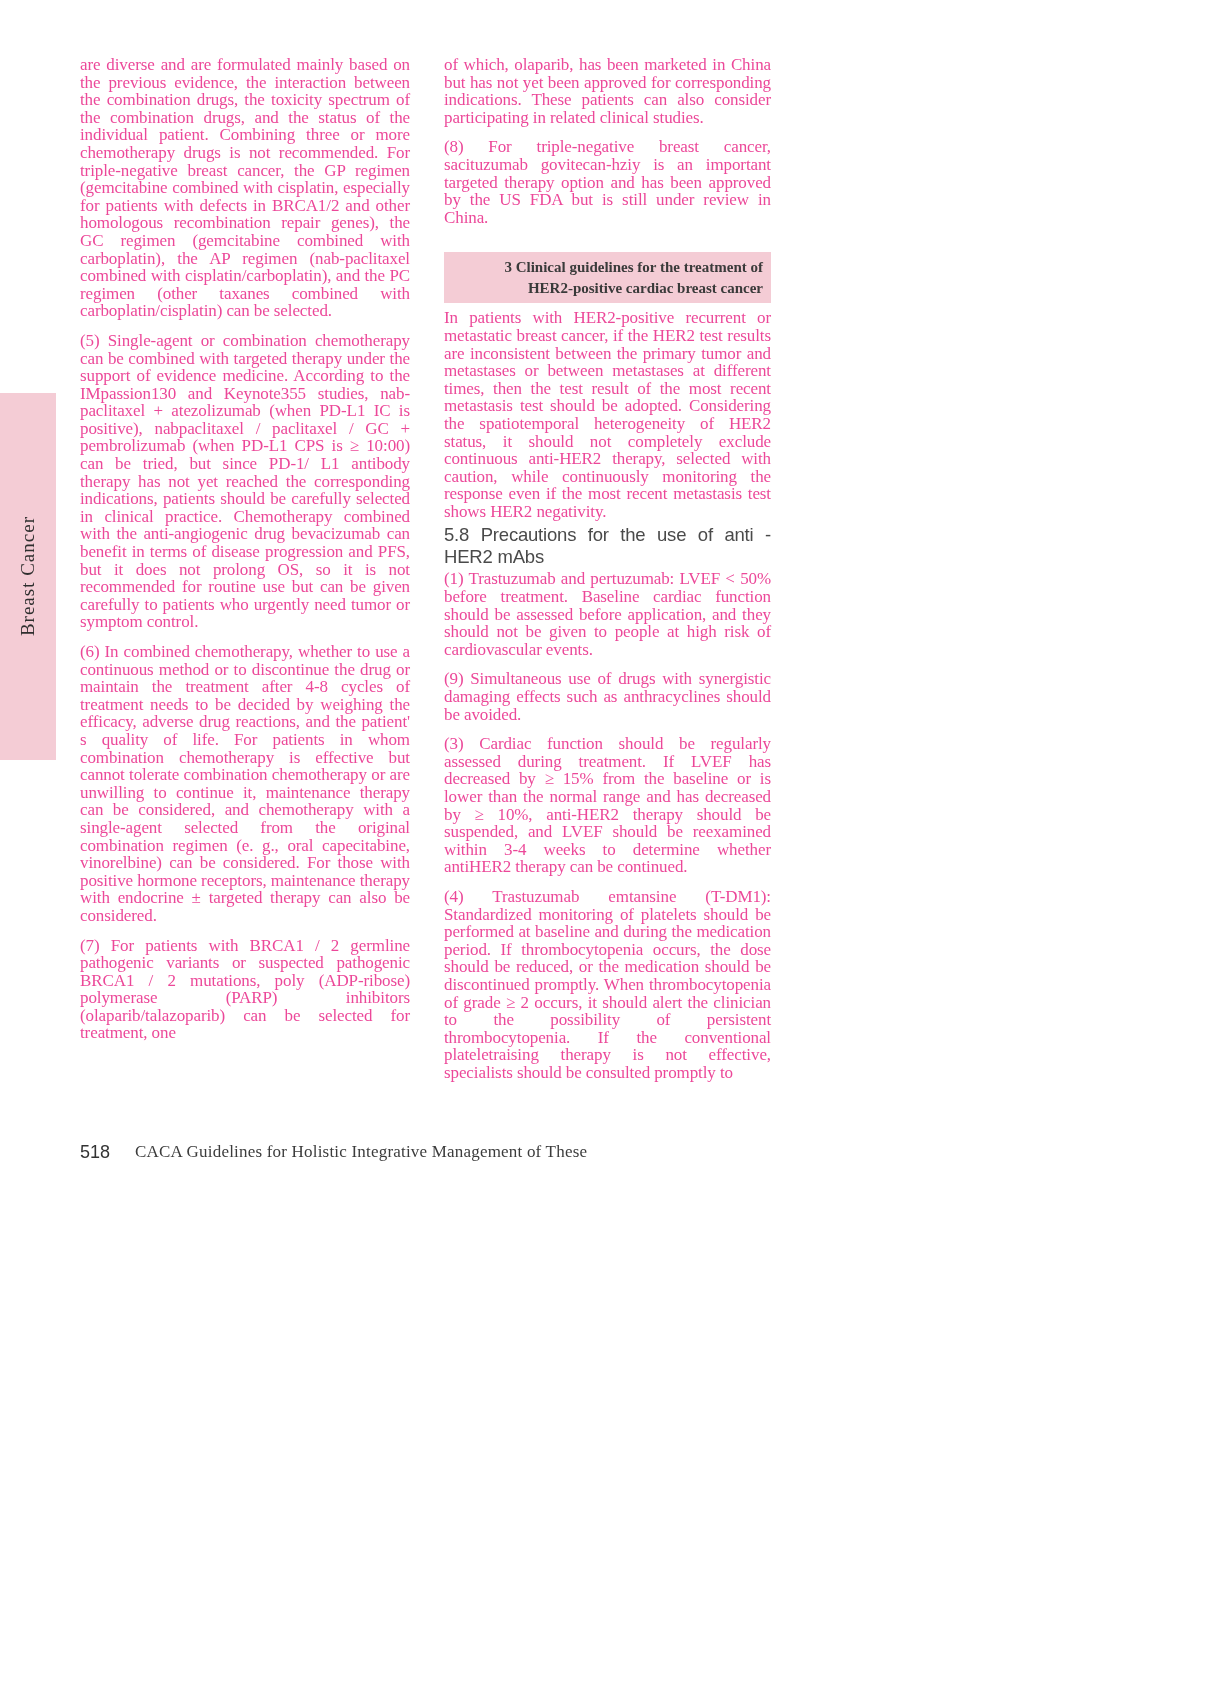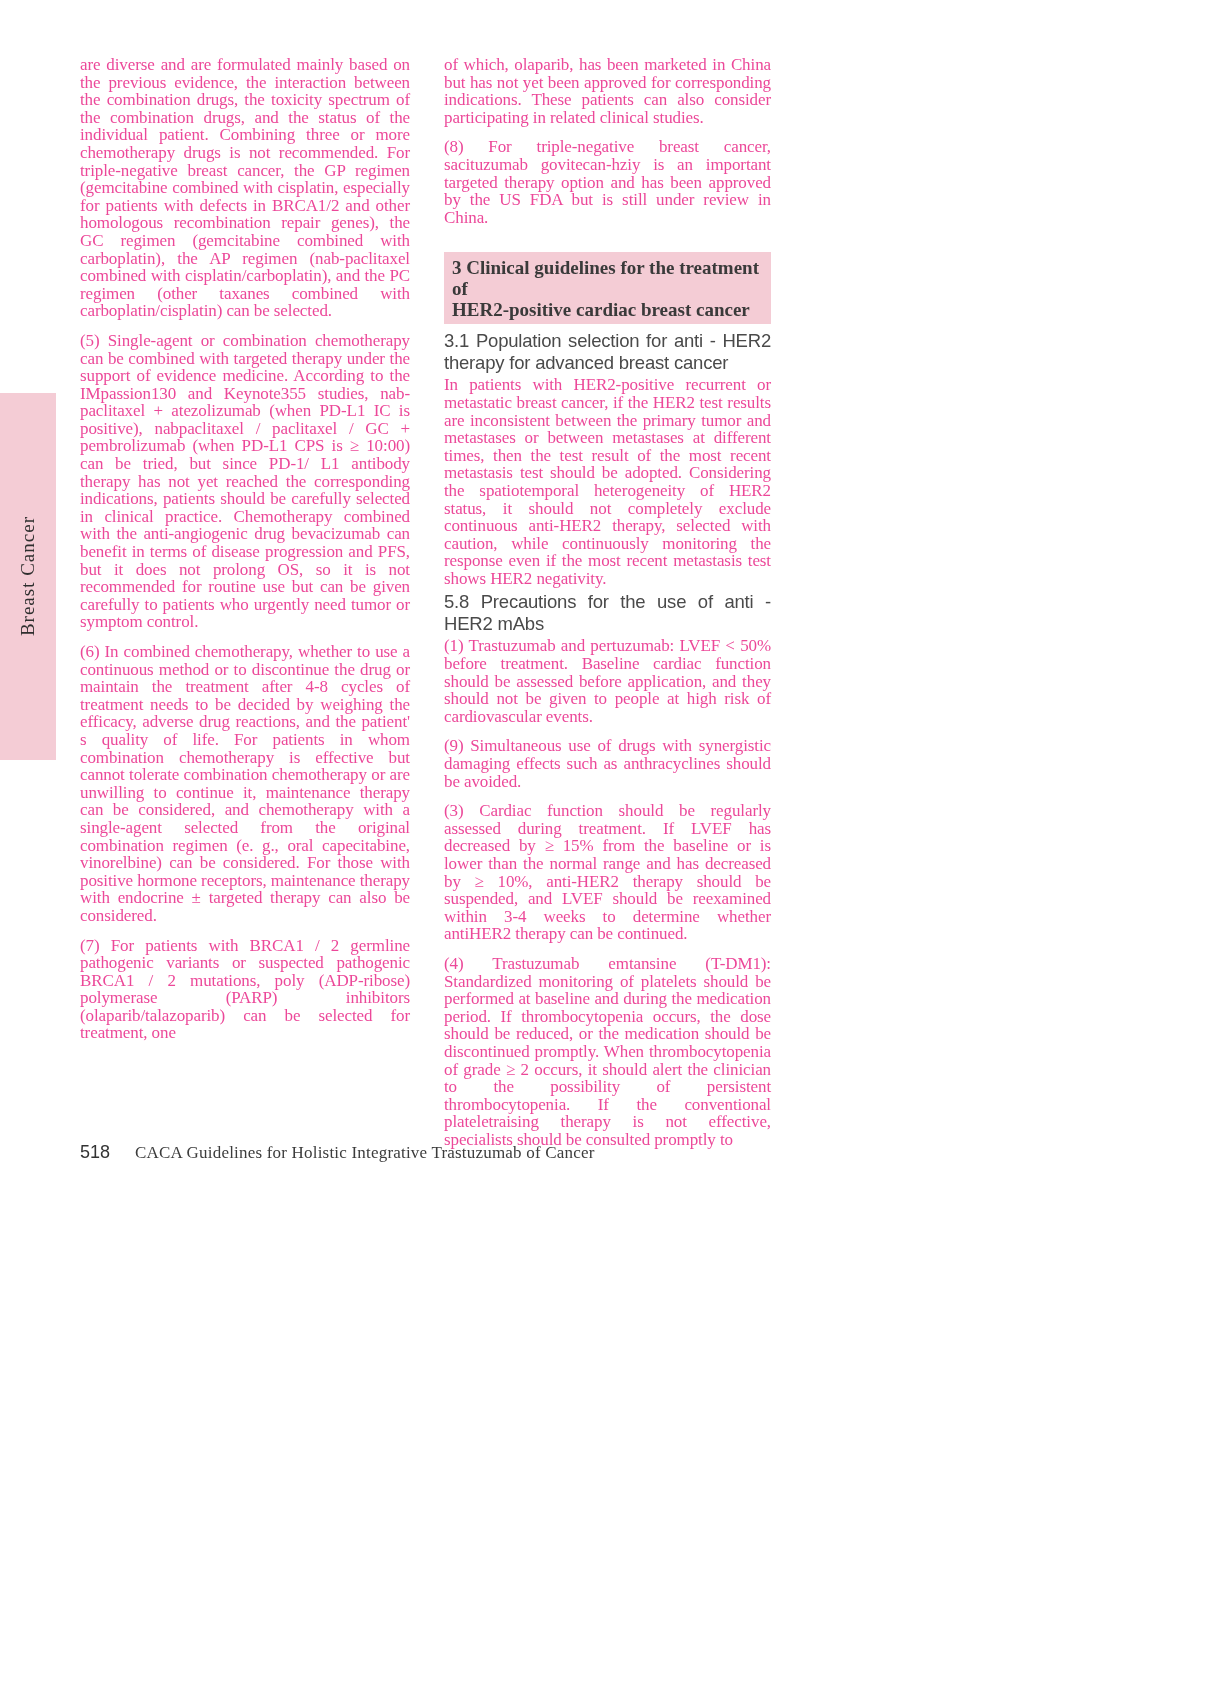--- a/index.html
+++ b/index.html
@@ -22,29 +22,29 @@
   .col-left{left:80px;width:330px;}
   .col-right{left:444px;width:327px;}
   .para{
     margin:0;text-align:justify;font-size:17px;line-height:17.6px;
     letter-spacing:-0.1px;color:#ec4899;
   }
   .para + .para{margin-top:12px;}
   
   .section-box{
     background:#f4ccd5;margin:26px 0 6px 0;padding:5px 8px 4px 8px;
-    text-align:left;font-weight:bold;font-size:19px;line-height:21px;color:#3a3a3a;
+    text-align:right;font-weight:bold;font-size:15px;line-height:21px;color:#3a3a3a;
   }
   .subhead{
     font-family:"Liberation Sans", sans-serif;font-weight:400;
     font-size:18.5px;line-height:22px;color:#4a4a4a;
     text-align:justify;margin:4px 0 2px 0;letter-spacing:-0.2px;
   }
   
-  .footer{position:absolute;left:80px;top:1142px;display:flex;align-items:center;}
+  .footer{position:absolute;left:80px;top:1142px;display:flex;align-items:flex-start;}
   .page-num{
     font-family:"Liberation Sans", sans-serif;font-size:18px;color:#333333;
   }
   .footer-text{
     margin-left:25px;font-size:17px;color:#3c3c3c;letter-spacing:0.2px;
   }
 </style>
 </head>
 <body>
 
@@ -65,32 +65,31 @@
     <div>
         <p class="para">of which, olaparib, has been marketed in China but has not yet been approved for corresponding indications. These patients can also consider participating in related clinical studies.</p>
         <p class="para">(8) For triple-negative breast cancer, sacituzumab govitecan-hziy is an important targeted therapy option and has been approved by the US FDA but is still under review in China.</p>
       </div>
 
     <div class="section-box">
       <div>3 Clinical guidelines for the treatment of</div>
       <div>HER2-positive cardiac breast cancer</div>
     </div>
 
-    <div class="subhead">3.1 Population selection for anti - HER2 therapy for advanced breast cancer</div>
     <div>
         <p class="para">In patients with HER2-positive recurrent or metastatic breast cancer, if the HER2 test results are inconsistent between the primary tumor and metastases or between metastases at different times, then the test result of the most recent metastasis test should be adopted. Considering the spatiotemporal heterogeneity of HER2 status, it should not completely exclude continuous anti-HER2 therapy, selected with caution, while continuously monitoring the response even if the most recent metastasis test shows HER2 negativity.</p>
       </div>
 
     <div class="subhead">5.8 Precautions for the use of anti - HER2 mAbs</div>
     <div>
         <p class="para">(1) Trastuzumab and pertuzumab: LVEF &lt; 50% before treatment. Baseline cardiac function should be assessed before application, and they should not be given to people at high risk of cardiovascular events.</p>
         <p class="para">(9) Simultaneous use of drugs with synergistic damaging effects such as anthracyclines should be avoided.</p>
         <p class="para">(3) Cardiac function should be regularly assessed during treatment. If LVEF has decreased by ≥ 15% from the baseline or is lower than the normal range and has decreased by ≥ 10%, anti-HER2 therapy should be suspended, and LVEF should be reexamined within 3-4 weeks to determine whether antiHER2 therapy can be continued.</p>
         <p class="para">(4) Trastuzumab emtansine (T-DM1): Standardized monitoring of platelets should be performed at baseline and during the medication period. If thrombocytopenia occurs, the dose should be reduced, or the medication should be discontinued promptly. When thrombocytopenia of grade ≥ 2 occurs, it should alert the clinician to the possibility of persistent thrombocytopenia. If the conventional plateletraising therapy is not effective, specialists should be consulted promptly to</p>
       </div>
   </div>
 
   <div class="footer">
     <span class="page-num">518</span>
-    <span class="footer-text">CACA Guidelines for Holistic Integrative Trastuzumab of Cancer</span>
+    <span class="footer-text">CACA Guidelines for Holistic Integrative Management of These</span>
   </div>
 
 </div>
 
 </body></html>

